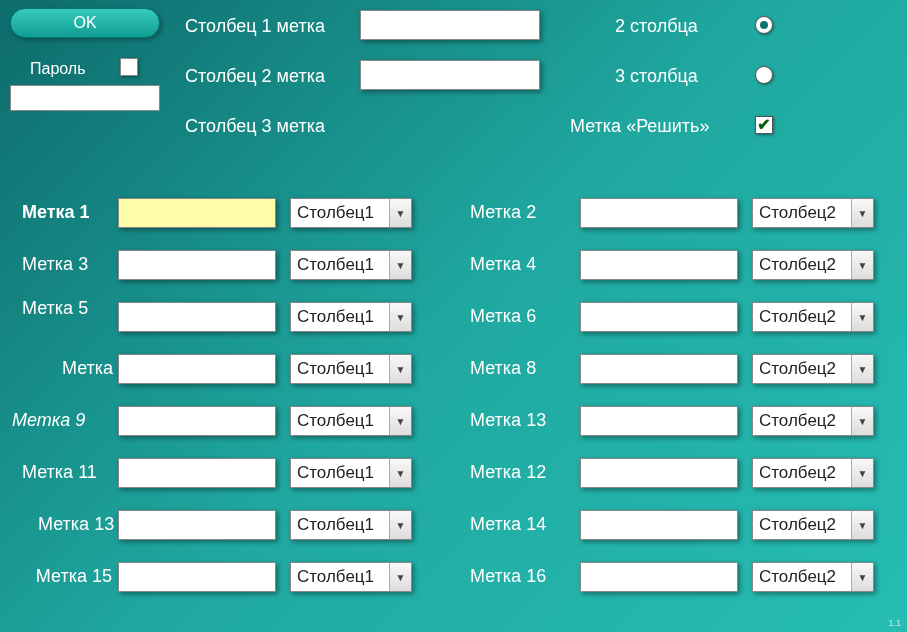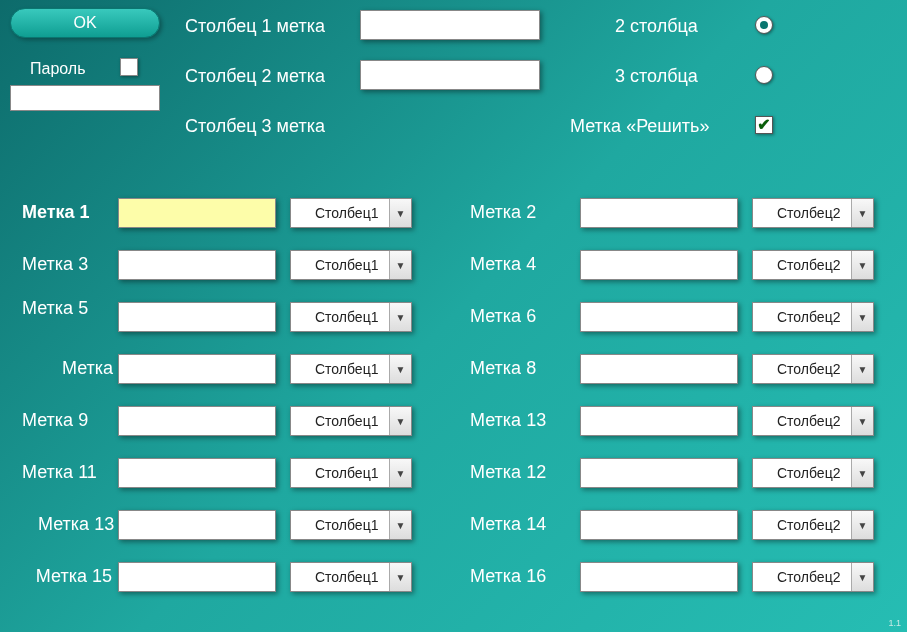--- a/index.html
+++ b/index.html
@@ -130,22 +130,22 @@
     width: 122px;
     height: 30px;
     background: #fff;
     border: 1px solid #888;
     box-shadow: 2px 2px 5px rgba(0,0,0,0.4);
     display: flex;
     align-items: center;
   }
   .row-select .sel-text {
     flex: 1;
-    padding-left: 24px;
-    font-size: 14px;
+    padding-left: 6px;
+    font-size: 17px;
     color: #222;
   }
   .row-select .sel-btn {
     width: 22px;
     height: 28px;
     background: linear-gradient(to bottom,#f8f8f8,#ddd);
     border-left: 1px solid #aaa;
     display: flex;
     align-items: center;
     justify-content: center;
@@ -228,21 +228,21 @@
     <div class="row-select" style="left: 290px; top: 354px;">
       <div class="sel-text">Столбец1</div>
       <div class="sel-btn">▼</div>
     </div>
     <div class="row-label" style="left: 470px; top: 358px;">Метка 8</div>
     <div class="row-input" style="left: 580px; top: 354px;"></div>
     <div class="row-select" style="left: 752px; top: 354px;">
       <div class="sel-text">Столбец2</div>
       <div class="sel-btn">▼</div>
     </div>
-    <div class="row-label" style="left: 22px; top: 410px;">Метка 9</div>
+    <div class="row-label" style="left: 12px; top: 410px; font-style: italic;">Метка 9</div>
     <div class="row-input" style="left: 118px; top: 406px;"></div>
     <div class="row-select" style="left: 290px; top: 406px;">
       <div class="sel-text">Столбец1</div>
       <div class="sel-btn">▼</div>
     </div>
     <div class="row-label" style="left: 470px; top: 410px;">Метка 13</div>
     <div class="row-input" style="left: 580px; top: 406px;"></div>
     <div class="row-select" style="left: 752px; top: 406px;">
       <div class="sel-text">Столбец2</div>
       <div class="sel-btn">▼</div>

